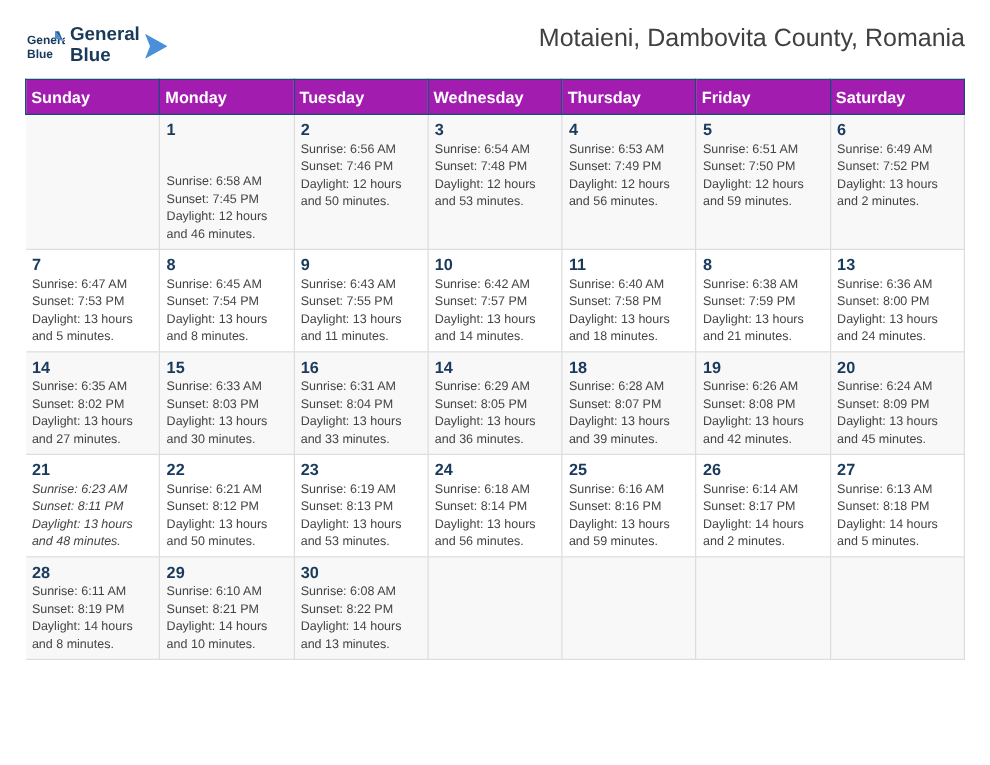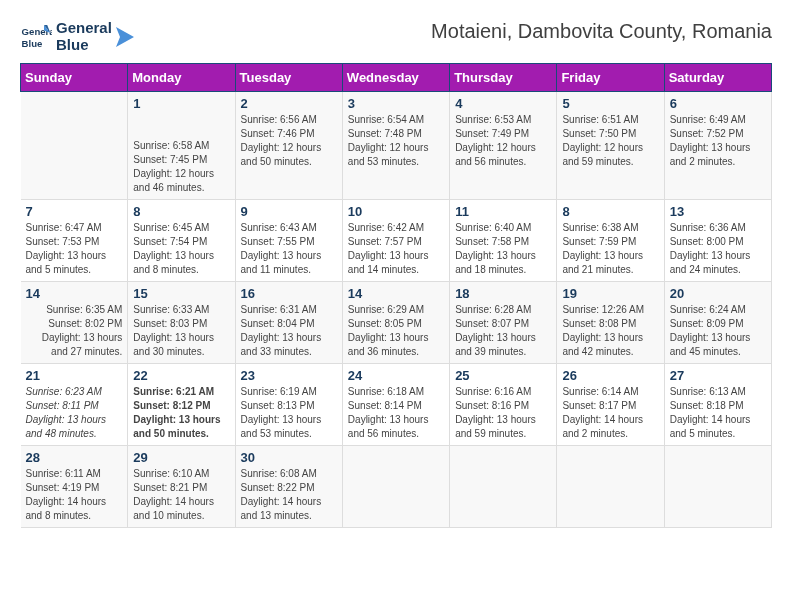--- a/index.html
+++ b/index.html
@@ -214,21 +214,21 @@
           <span class="day-num">13</span>
           <div class="cell-content" style="white-space: pre-line;">Sunrise: 6:36 AM
 Sunset: 8:00 PM
 Daylight: 13 hours
 and 24 minutes.</div>
         </td>
       </tr>
       <tr>
         <td>
           <span class="day-num">14</span>
-          <div class="cell-content" style="white-space: pre-line; text-align: right;">Sunrise: 6:35 AM
+          <div class="cell-content" style="white-space: pre-line;">Sunrise: 6:35 AM
 Sunset: 8:02 PM
 Daylight: 13 hours
 and 27 minutes.</div>
         </td>
         <td>
           <span class="day-num">15</span>
           <div class="cell-content" style="white-space: pre-line;">Sunrise: 6:33 AM
 Sunset: 8:03 PM
 Daylight: 13 hours
 and 30 minutes.</div>
@@ -249,21 +249,21 @@
         </td>
         <td>
           <span class="day-num">18</span>
           <div class="cell-content" style="white-space: pre-line;">Sunrise: 6:28 AM
 Sunset: 8:07 PM
 Daylight: 13 hours
 and 39 minutes.</div>
         </td>
         <td>
           <span class="day-num">19</span>
-          <div class="cell-content" style="white-space: pre-line;">Sunrise: 12:26 AM
+          <div class="cell-content" style="white-space: pre-line;">Sunrise: 6:26 AM
 Sunset: 8:08 PM
 Daylight: 13 hours
 and 42 minutes.</div>
         </td>
         <td>
           <span class="day-num">20</span>
           <div class="cell-content" style="white-space: pre-line;">Sunrise: 6:24 AM
 Sunset: 8:09 PM
 Daylight: 13 hours
 and 45 minutes.</div>
@@ -272,21 +272,21 @@
       <tr>
         <td>
           <span class="day-num">21</span>
           <div class="cell-content" style="white-space: pre-line; font-style: italic;">Sunrise: 6:23 AM
 Sunset: 8:11 PM
 Daylight: 13 hours
 and 48 minutes.</div>
         </td>
         <td>
           <span class="day-num">22</span>
-          <div class="cell-content" style="white-space: pre-line; font-weight: bold;">Sunrise: 6:21 AM
+          <div class="cell-content" style="white-space: pre-line;">Sunrise: 6:21 AM
 Sunset: 8:12 PM
 Daylight: 13 hours
 and 50 minutes.</div>
         </td>
         <td>
           <span class="day-num">23</span>
           <div class="cell-content" style="white-space: pre-line;">Sunrise: 6:19 AM
 Sunset: 8:13 PM
 Daylight: 13 hours
 and 53 minutes.</div>
@@ -317,21 +317,21 @@
           <div class="cell-content" style="white-space: pre-line;">Sunrise: 6:13 AM
 Sunset: 8:18 PM
 Daylight: 14 hours
 and 5 minutes.</div>
         </td>
       </tr>
       <tr>
         <td>
           <span class="day-num">28</span>
           <div class="cell-content" style="white-space: pre-line;">Sunrise: 6:11 AM
-Sunset: 4:19 PM
+Sunset: 8:19 PM
 Daylight: 14 hours
 and 8 minutes.</div>
         </td>
         <td>
           <span class="day-num">29</span>
           <div class="cell-content" style="white-space: pre-line;">Sunrise: 6:10 AM
 Sunset: 8:21 PM
 Daylight: 14 hours
 and 10 minutes.</div>
         </td>

